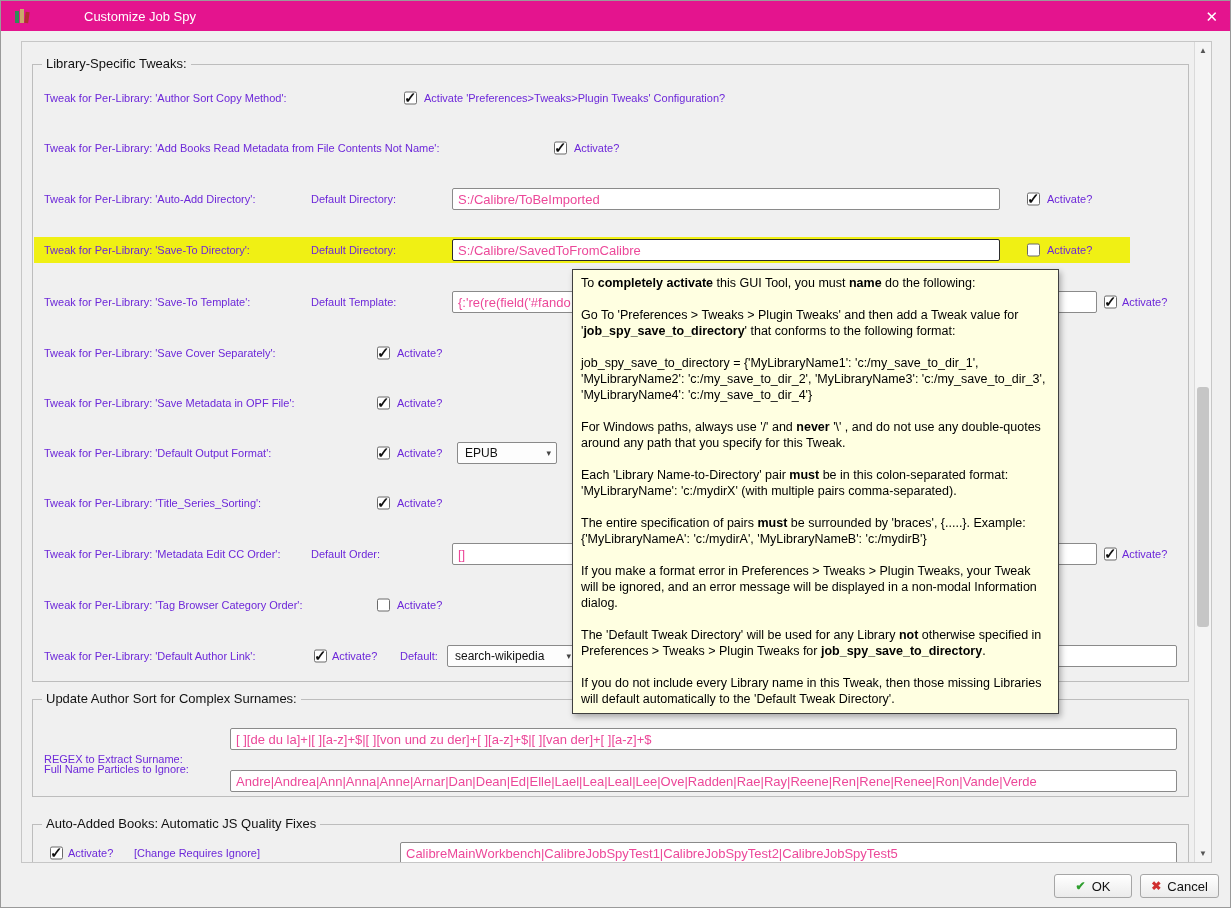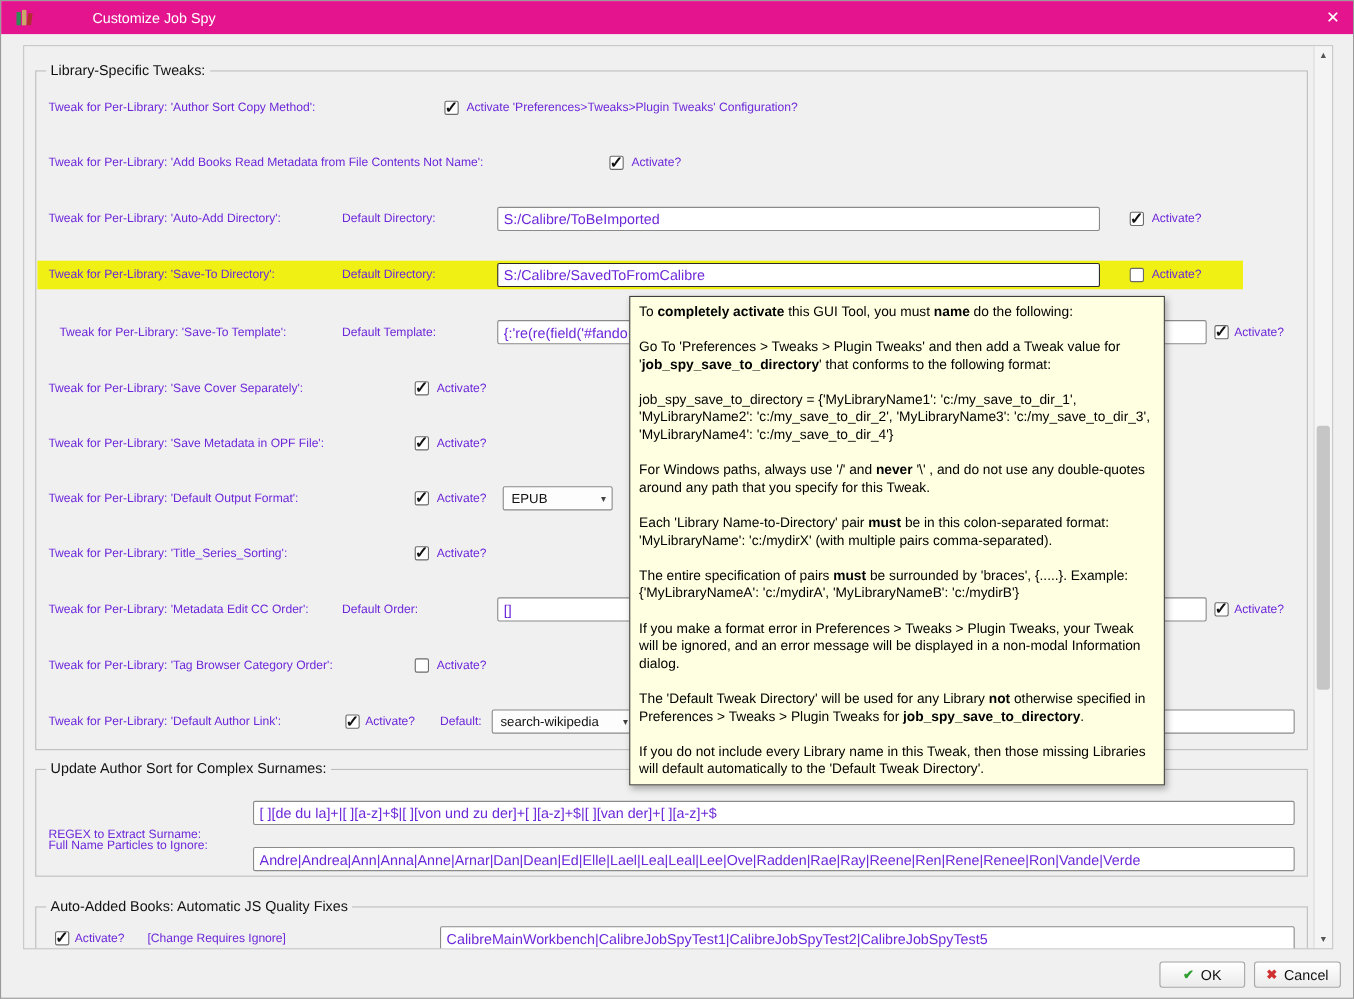--- a/index.html
+++ b/index.html
@@ -13,21 +13,21 @@
   .scrollarea{position:absolute;left:20px;top:40px;width:1191px;height:822px;background:#f0f0f0;border:1px solid #c6c6c6;box-sizing:border-box;overflow:hidden;}
 
   .grp{position:absolute;border:1px solid #bdbdbd;background:transparent;}
   .grp-label{position:absolute;font-size:13px;color:#111;background:#f0f0f0;padding:0 4px;white-space:nowrap;z-index:2;}
 
   .row{position:absolute;left:0;width:1170px;height:26px;z-index:1;}
   .at{position:absolute;top:50%;transform:translateY(-50%);}
   .lbl{font-size:11px;color:#6d28d9;white-space:nowrap;}
   .cb{width:13px;height:13px;background:#fff;border:1px solid #6a6a6a;border-radius:2px;box-sizing:border-box;}
   .cb.checked::after{content:"✓";display:block;margin:-4px 0 0 -1px;font-size:15px;font-weight:700;color:#101010;}
-  .txt{height:22px;border:1px solid #8a8a8a;border-radius:2px;background:#fff;font-size:13px;padding:0 5px;box-sizing:border-box;color:#6d28d9;}
+  .txt{height:22px;border:1px solid #8a8a8a;border-radius:2px;background:#fff;font-size:13px;padding:0 5px;box-sizing:border-box;color:#ec4899;}
   .txt.focus{border-color:#2c2c2c;}
   .combo{display:inline-flex;align-items:center;height:22px;background:#fdfdfd;border:1px solid #8a8a8a;border-radius:2px;padding:0 5px 0 7px;font-size:12px;color:#111;box-sizing:border-box;}
   .combo .arrow{font-size:9px;color:#444;margin-left:auto;padding-left:8px;}
 
   .hl-band{position:absolute;left:12px;top:195px;width:1096px;height:26px;background:#f0f014;z-index:0;}
 
   .tooltip{position:absolute;left:550px;top:227px;width:487px;background:#ffffe1;border:1px solid #3f3f3f;color:#000;font-size:12.5px;line-height:16px;padding:5px 8px 6px 8px;box-sizing:border-box;z-index:60;box-shadow:2px 3px 6px rgba(0,0,0,.3);}
   .tt-p{margin:0 0 16px 0;}
   .tt-p:last-child{margin-bottom:0;}
 
@@ -84,21 +84,21 @@
 
     <div class="row" style="top:195px;">
       <span class="lbl at" style="left:22px;">Tweak for Per-Library: 'Save-To Directory':</span>
       <span class="lbl at" style="left:289px;">Default Directory:</span>
       <input class="txt focus at" style="left: 430px; width: 548px;" value="S:/Calibre/SavedToFromCalibre">
       <span class="cb at" style="left:1005px;"></span>
       <span class="lbl at" style="left:1025px;">Activate?</span>
     </div>
 
     <div class="row" style="top:247px;">
-      <span class="lbl at" style="left:32px;">Tweak for Per-Library: 'Save-To Template':</span>
+      <span class="lbl at" style="left:22px;">Tweak for Per-Library: 'Save-To Template':</span>
       <span class="lbl at" style="left:289px;">Default Template:</span>
       <input class="txt at" style="left: 430px; width: 645px;" value="{:'re(re(field('#fando">
       <span class="cb at checked" style="left:1082px;"></span>
       <span class="lbl at" style="left:1100px;">Activate?</span>
     </div>
 
     <div class="row" style="top:298px;">
       <span class="lbl at" style="left:22px;">Tweak for Per-Library: 'Save Cover Separately':</span>
       <span class="cb at checked" style="left:355px;"></span>
       <span class="lbl at" style="left:375px;">Activate?</span>

